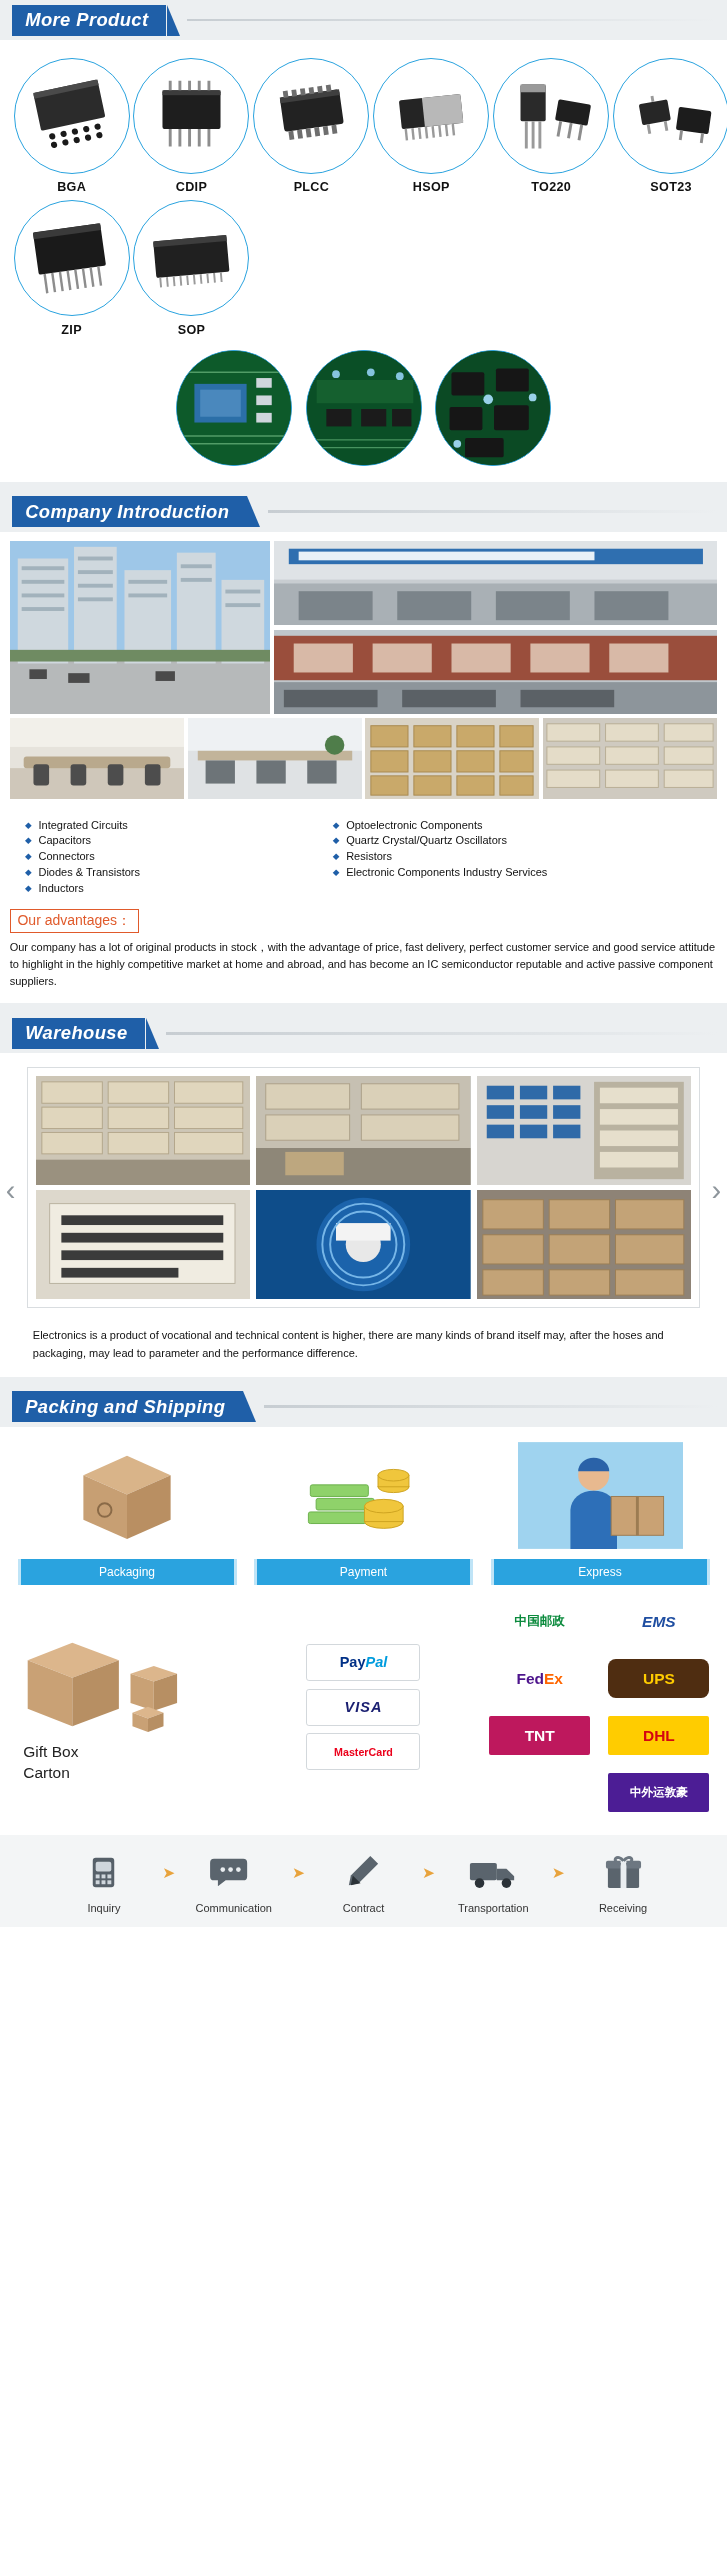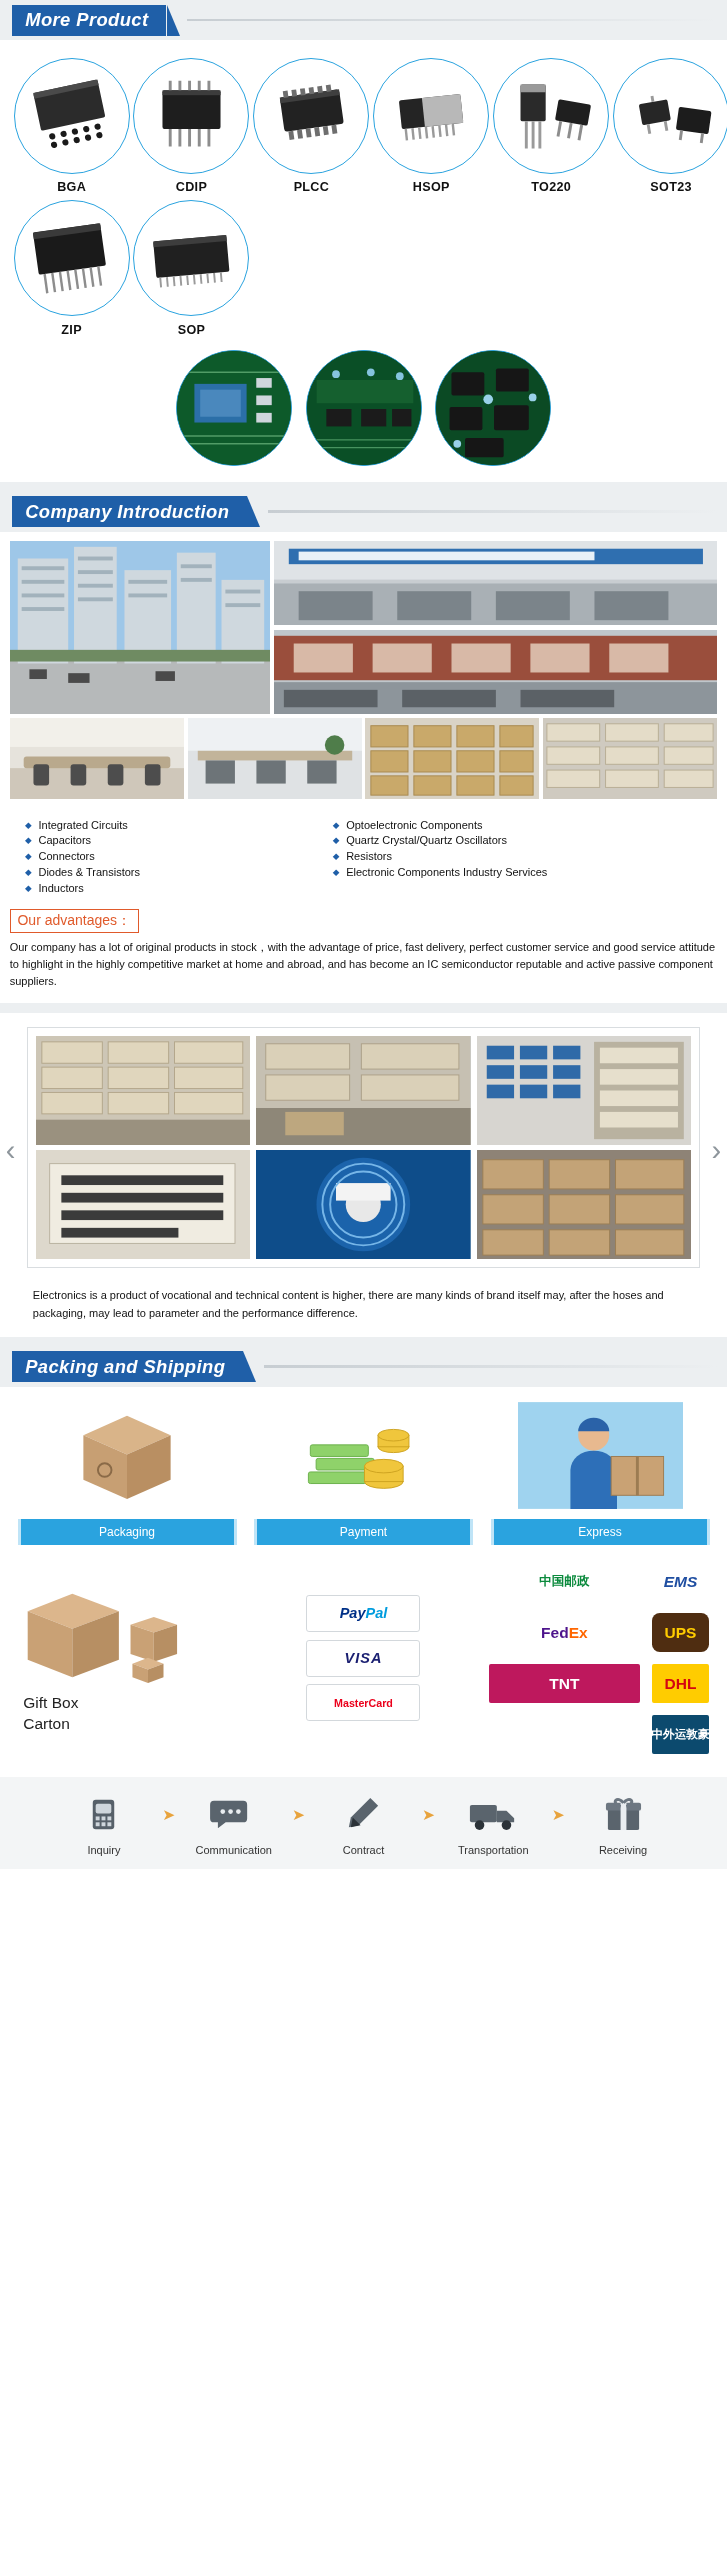--- a/index.html
+++ b/index.html
@@ -206,22 +206,22 @@
     width: 114px; height: 37px;
     border: 1px solid #d3d8dc;
     border-radius: 2.9px;
     background: #fff;
     display: flex; align-items: center; justify-content: center;
     font-weight: bold;
     font-size: 14.5px;
   }
   .courier-grid {
     display: grid;
-    grid-template-columns: 1fr;
-    gap: 12px;
+    grid-template-columns: 1fr 1fr;
+    gap: 18px;
   }
   .courier {
     height: 39px;
     display: flex; align-items: center; justify-content: center;
     font-weight: bold;
     font-size: 15.5px;
     border-radius: 1.9px;
   }
   .giftbox-label {
     font-size: 15.5px;
@@ -676,20 +676,24 @@
       <div class="b">Electronic Components Industry Services</div>
     </div>
   </div>
 
   <div class="adv-title">Our advantages：</div>
   <div class="adv-text">Our company has a lot of original products in stock，with the advantage of price, fast delivery, perfect customer service and good service attitude to highlight in the highly competitive market at home and abroad, and has become an IC semiconductor reputable and active passive component suppliers.</div>
 
   <div class="divider-gray"></div>
 
   
+  <div class="sec-head">
+    <div class="bar">Warehouse</div>
+    <div class="tail"></div>
+  </div>
 
   <div class="wh-wrap">
     <div class="arrow l">‹</div>
     <div class="arrow r">›</div>
     <div class="wh-inner">
       <div class="wh-grid">
         <div class="ph">
           <svg width="100%" height="100%" viewBox="0 0 220 112" preserveAspectRatio="none">
             <rect width="220" height="112" fill="#cdc6b6"></rect>
             <g fill="#e0d6bd" stroke="#b3a78b">
@@ -858,21 +862,21 @@
         <polygon points="118,84 134,78 150,84 134,90" fill="#dcb68c"></polygon>
         <polygon points="118,84 134,90 134,104 118,98" fill="#c9a175"></polygon>
         <polygon points="150,84 134,90 134,104 150,98" fill="#b78f63"></polygon>
       </svg>
       <div class="giftbox-label" style="white-space:pre-line;">Gift Box
 Carton</div>
     </div>
 
     <div class="pay-cards">
       <div class="paycard">
-        <span style="color:#003087;font-style:italic;">Pay</span>
+        <span style="color:#003087;">Pay</span>
           <span style="color:#009cde;font-style:italic;">Pal</span>
       </div>
       <div class="paycard">
         <span style="color:#1a1f71;font-style:italic;letter-spacing:1px;">VISA</span>
       </div>
       <div class="paycard">
         <span style="color:#eb001b;font-size:10.7px;">MasterCard</span>
       </div>
     </div>
 
@@ -889,21 +893,21 @@
       </div>
       <div class="courier" style="background:#4f2d11;color:#ffcc00;border-radius:7.8px;">
         <span>UPS</span>
       </div>
       <div class="courier" style="background:#be185d;color:#fff;">
         <span>TNT</span>
       </div>
       <div class="courier" style="background:#ffcc00;color:#d40511;">
         <span>DHL</span>
       </div>
-      <div class="courier" style="grid-column:2 / span 1;background:#0c4a6e;color:#fff;font-size:11.6px;">
+      <div class="courier" style="grid-column:2 / span 1;background:#4c1d95;color:#fff;font-size:11.6px;">
         <span>中外运敦豪</span>
       </div>
     </div>
   </div>
 
   
   <div class="process">
     <div class="proc-item">
       <div class="proc-icon">
         <svg width="41" height="41" viewBox="0 0 42 42">

